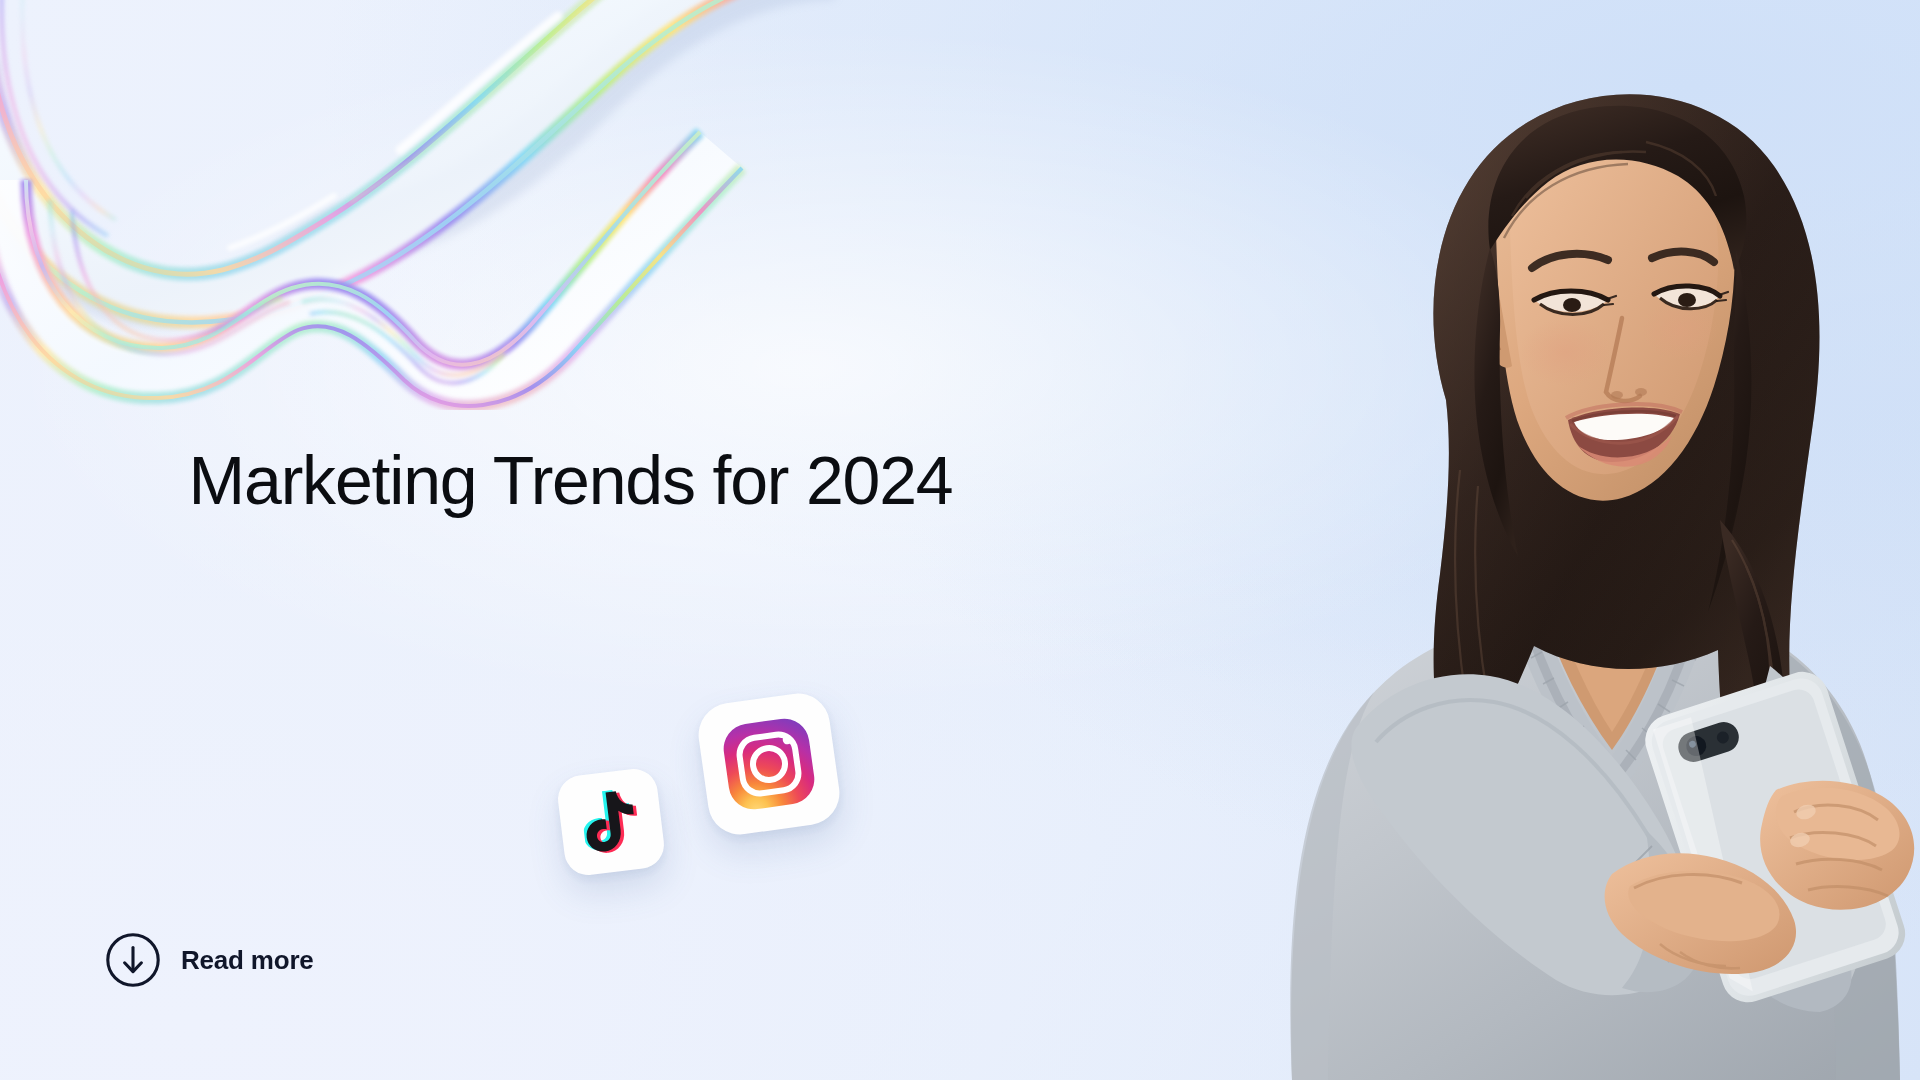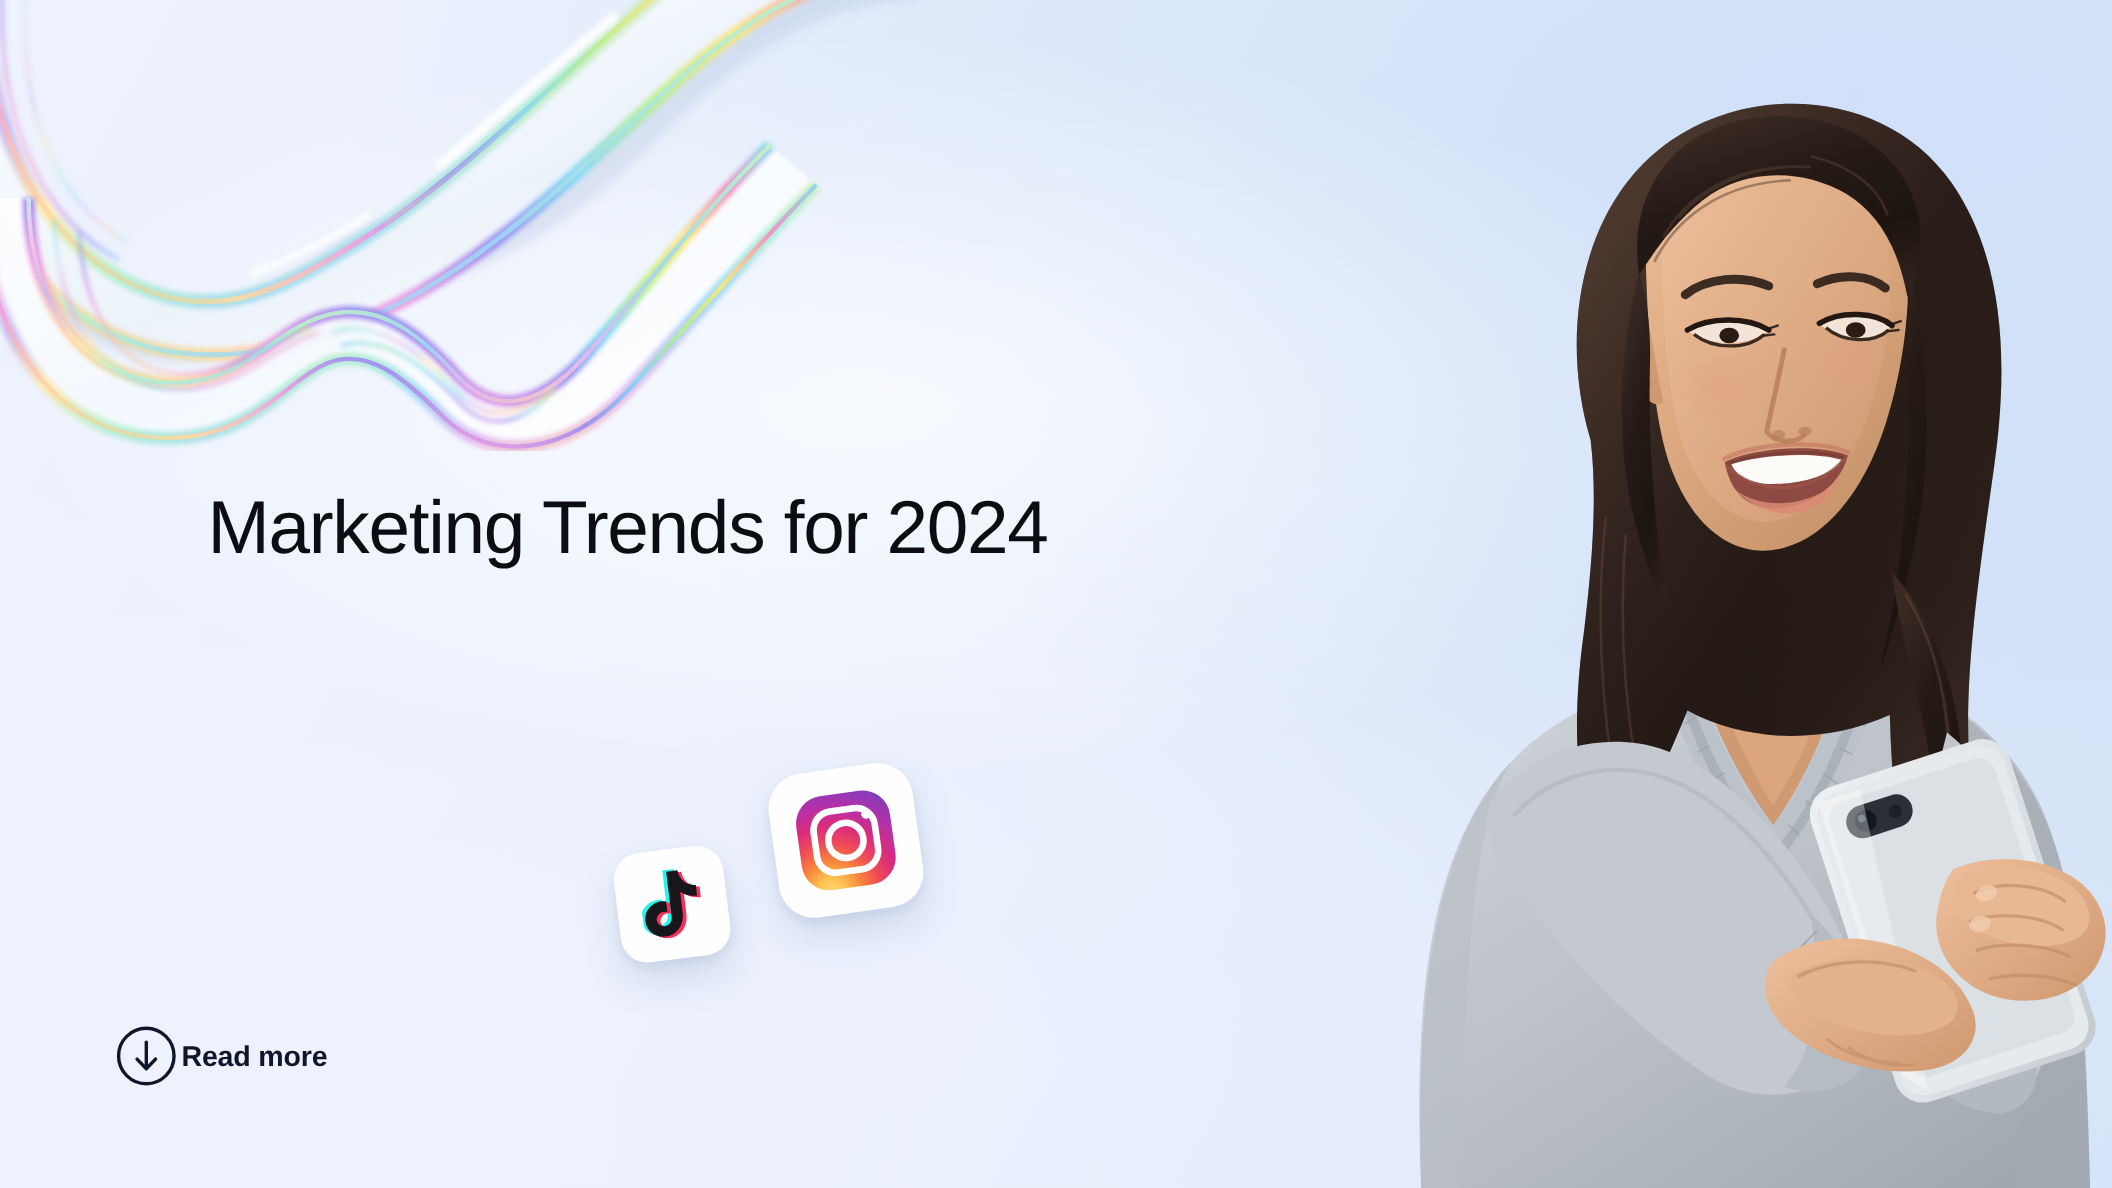--- a/index.html
+++ b/index.html
@@ -75,21 +75,21 @@
     left:703px; top:698px;
     width:132px; height:132px;
     transform:rotate(-8deg);
     border-radius:32px;
   }
 
   
   .read-more {
     position:absolute;
     left:105px; top:932px;
-    display:flex; align-items:center; gap:4px;
+    display:flex; align-items:center; gap:20px;
     cursor:pointer;
     user-select:none;
   }
   .rm-circle { width:56px; height:56px; flex:none; display:block; }
   .rm-label {
     font-size:26px;
     font-weight:700;
     letter-spacing:-0.2px;
     color:#10162A;
     font-family:"Liberation Sans", sans-serif;

